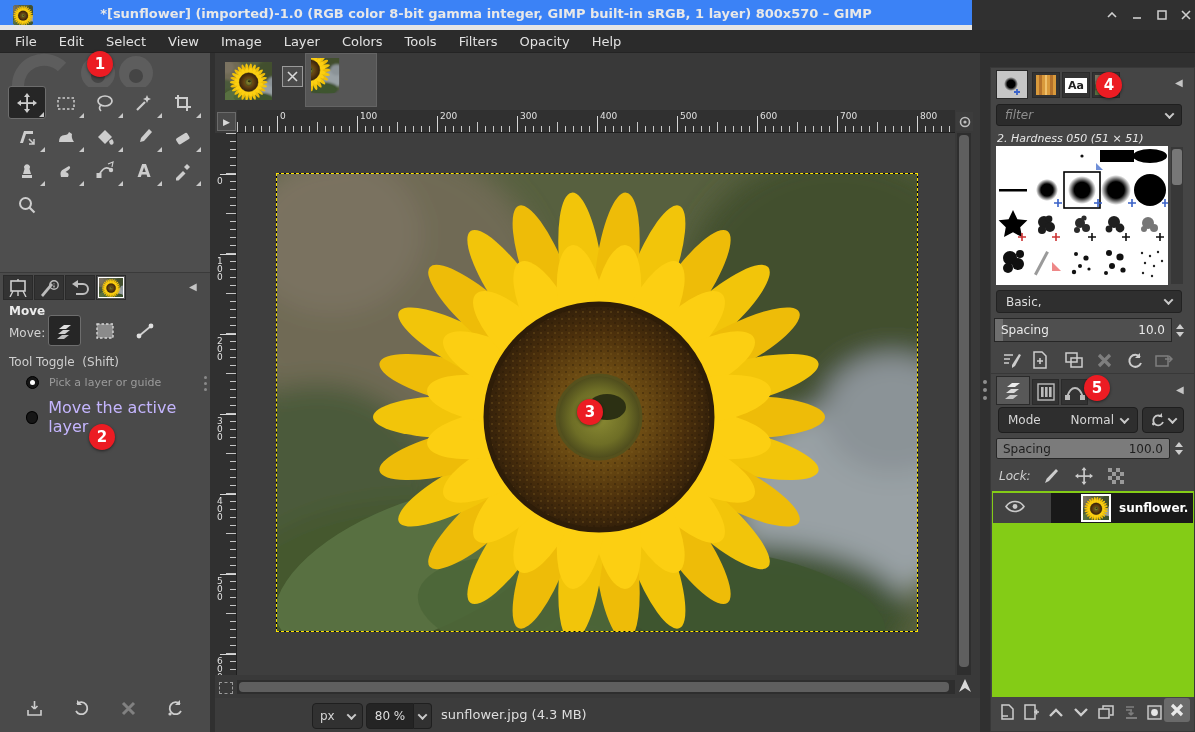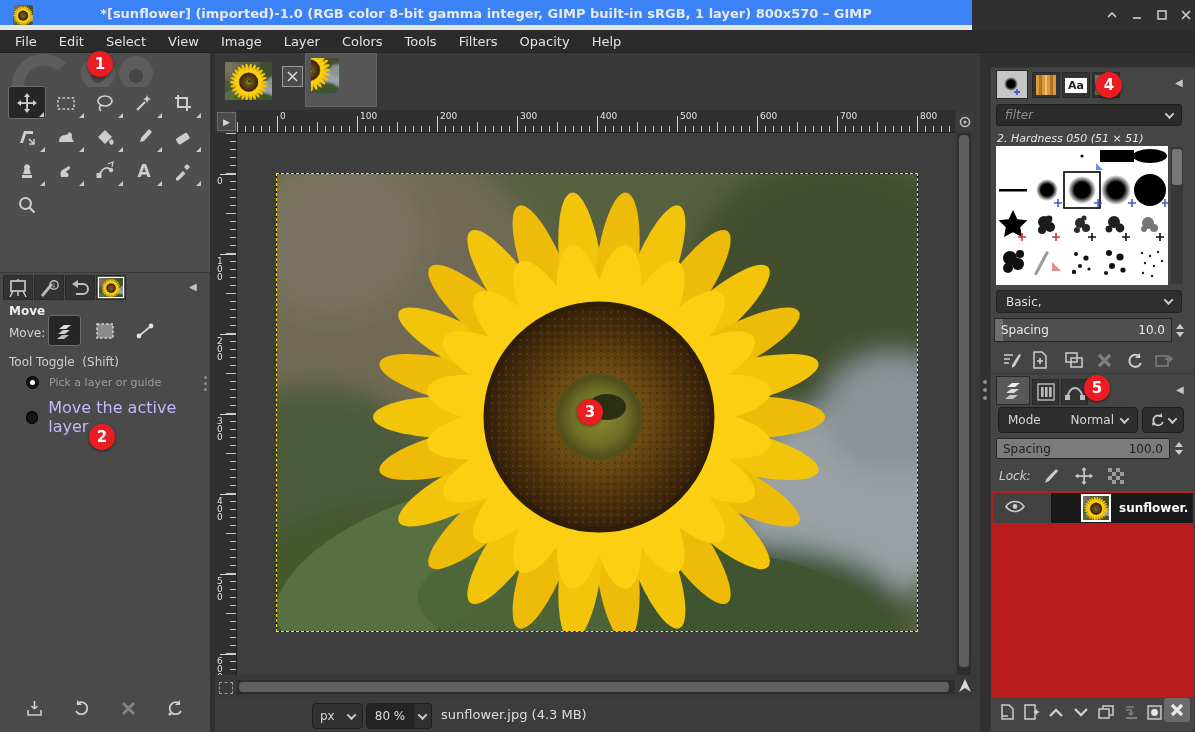--- a/index.html
+++ b/index.html
@@ -94,21 +94,21 @@
   #spacing-row { left:3px; top:250px; width:178px; height:24px; padding:0 6px; color:#eaeaea; background:linear-gradient(to right,#6e6e6e 0 8px,#4f4f4f 8px); }
   .spinner { position:absolute; width:12px; display:flex; flex-direction:column; justify-content:center; gap:3px; align-items:center; cursor:pointer;}
   .sp-u { width:0; height:0; border-left:4px solid transparent; border-right:4px solid transparent; border-bottom:5px solid #cdcdcd;}
   .sp-d { width:0; height:0; border-left:4px solid transparent; border-right:4px solid transparent; border-top:5px solid #cdcdcd;}
   .chev { display:inline-block; width:7px; height:7px; border-right:2px solid #c9c9c9; border-bottom:2px solid #c9c9c9; transform:rotate(45deg) translate(-1px,-1px); }
   #mode-btn { position:absolute; left:7px; top:33px; width:140px; height:26px; background:#2e2e2e; border:1px solid #1e1e1e; border-radius:4px; display:flex; align-items:center; justify-content:space-between; padding:0 9px; font-size:12px; cursor:pointer;}
   #mode-aux { position:absolute; left:151px; top:33px; width:42px; height:26px; background:#2e2e2e; border:1px solid #1e1e1e; border-radius:4px; display:flex; align-items:center; justify-content:center; gap:4px; cursor:pointer;}
   #opacity-row { left:5px; top:64px; width:174px; height:21px; background:#7b7b7b; color:#222; padding:0 6px; border-radius:2px;}
   #opacity-row span { color:#1e1e1e; }
   #lock-label { position:absolute; left:8px; top:95px; font-size:12px; color:#cfcfcf;font-style:italic;}
-  #layer-list { position:absolute; left:1px; top:117px; width:202px; height:206px; background:#b91c1c; }
+  #layer-list { position:absolute; left:1px; top:117px; width:202px; height:206px; background:#84cc16; }
   #layer-row { position:absolute; left:1px; top:2px; width:200px; height:30px; background:#424242; cursor:pointer;}
   #layer-row .selzone { position:absolute; left:58px; top:0; width:142px; height:30px; background:#191919; }
   #layer-thumb { position:absolute; left:88px; top:1px; width:30px; height:28px; border:2px solid #fff; background:#222;}
   #layer-name { position:absolute; left:126px; top:8px; font-size:12px; font-weight:bold; color:#fff; }
   #eye-btn { position:absolute; left:12px; top:6px; cursor:pointer; }
 
   
   .badge { position:absolute; width:26px; height:26px; border-radius:50%; background:#ec1c23; color:#fff; font-size:15px; font-weight:bold; display:flex; align-items:center; justify-content:center; z-index:60; box-shadow:0 1px 3px rgba(0,0,0,.5); }
 
   .gap-dots-v { position:absolute; left:982px; top:380px; width:6px; display:flex; flex-direction:column; gap:4px; align-items:center; z-index:5;}

